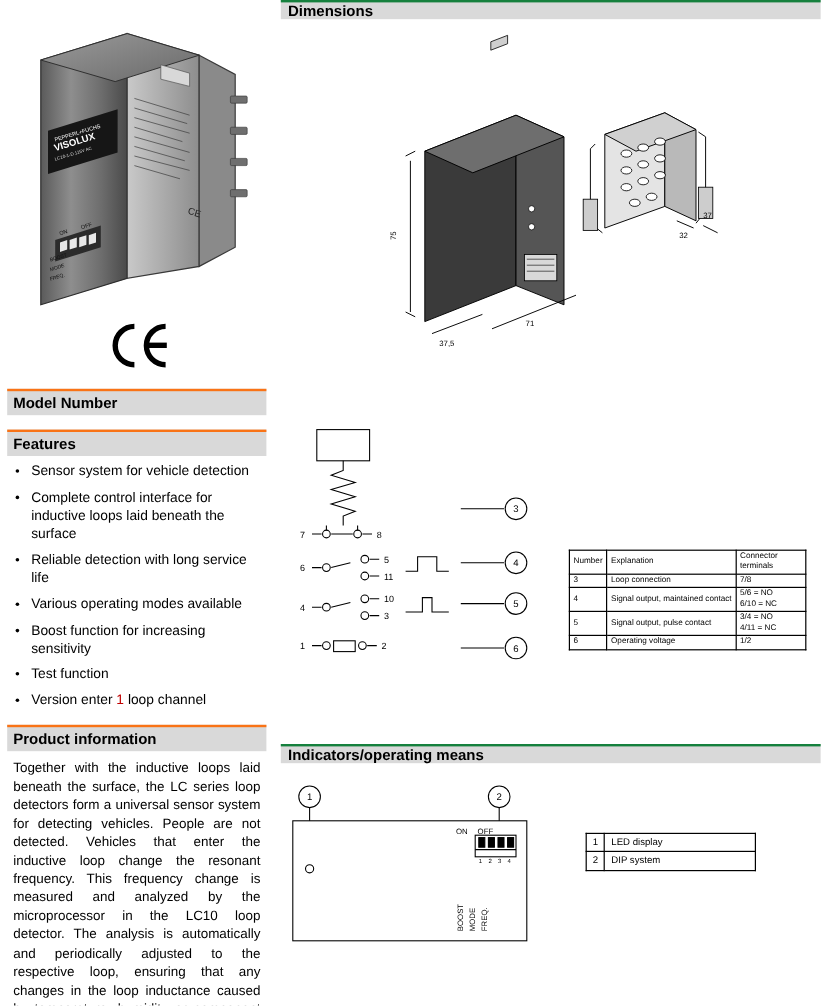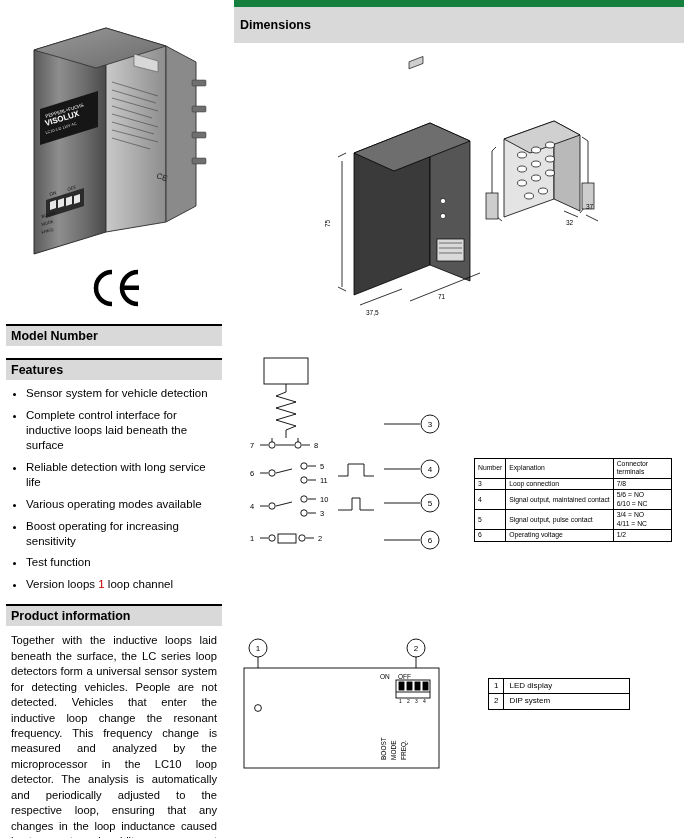--- a/index.html
+++ b/index.html
@@ -31,21 +31,21 @@
   }
 
   .ce-mark {
     text-align: center;
     margin-top: 6px;
     height: 44px;
   }
 
   .section-head {
     background: #d9d9d9;
-    border-top: 2px solid #000000;
+    border-top: 2px solid #f97316;
     font-weight: bold;
     font-size: 12.5px;
     padding: 3px 5px 3px 5px;
     margin-top: 12px;
   }
   .model-name {
     font-weight: bold;
     font-size: 12.5px;
     padding: 7px 5px 2px 5px;
   }
@@ -70,24 +70,24 @@
   }
 
   
   .right-col {
     position: absolute;
     left: 234px; top: 0;
     width: 450px; height: 838px;
   }
   .panel-head {
     background: #d9d9d9;
-    border-top: 7px solid #15803d;
+    border-top: 2px solid #15803d;
     font-weight: bold;
     font-size: 12.5px;
-    padding: 11px 6px;
+    padding: 0 6px;
   }
   .panel-body { position: relative; }
 
   #dimensions-panel { position: absolute; left: 0; top: 0; width: 450px; }
   #dimensions-body { height: 306px; }
   #electrical-panel { position: absolute; left: 0; top: 338px; width: 450px; }
   #electrical-body { height: 252px; }
   #indicators-panel { position: absolute; left: 0; top: 620px; width: 450px; }
   #indicators-body { height: 210px; }
 
@@ -203,23 +203,23 @@
     </div>
 
     <div class="section-head">Model Number</div>
 
     <div class="section-head">Features</div>
     <ul class="features">
       <li>Sensor system for vehicle detection</li>
       <li>Complete control interface for inductive loops laid beneath the surface</li>
       <li>Reliable detection with long service life</li>
       <li>Various operating modes available</li>
-      <li>Boost operating for increasing sensitivity</li>
+      <li>Boost function for increasing sensitivity</li>
       <li>Test function</li>
-      <li><span>Version loops </span><span class="hl-num">1</span><span> loop channel</span></li>
+      <li><span>Version enter </span><span class="hl-num">1</span><span> loop channel</span></li>
     </ul>
 
     <div class="section-head">Product information</div>
     <div class="prod-info">Together with the inductive loops laid beneath the surface, the LC series loop detectors form a universal sensor system for detecting vehicles. People are not detected. Vehicles that enter the inductive loop change the resonant frequency. This frequency change is measured and analyzed by the microprocessor in the LC10 loop detector. The analysis is automatically and periodically adjusted to the respective loop, ensuring that any changes in the loop inductance caused by temperature, humidity or component age are automatically compensated for.</div>
   </div>
 
   <div class="right-col">
 
     <div id="dimensions-panel">
       <div class="panel-head">Dimensions</div>
@@ -390,20 +390,21 @@
               <td>Operating voltage</td>
               <td>1/2</td>
             </tr>
           </tbody>
             </table>
         </div>
       </div>
     </div>
 
     <div id="indicators-panel">
+      <div class="panel-head">Indicators/operating means</div>
       <div class="panel-body" id="indicators-body">
         <svg class="svg-abs" width="450" height="210" viewBox="0 0 450 210">
           <g stroke="#000" fill="none" stroke-width="0.9">
 
             <circle cx="24" cy="28" r="9" fill="#fff"></circle>
             <circle cx="182" cy="28" r="9" fill="#fff"></circle>
             <line x1="24" y1="37" x2="24" y2="80"></line>
             <line x1="182" y1="37" x2="182" y2="55"></line>
 
             <rect x="10" y="48" width="195" height="100" fill="#fff"></rect>

